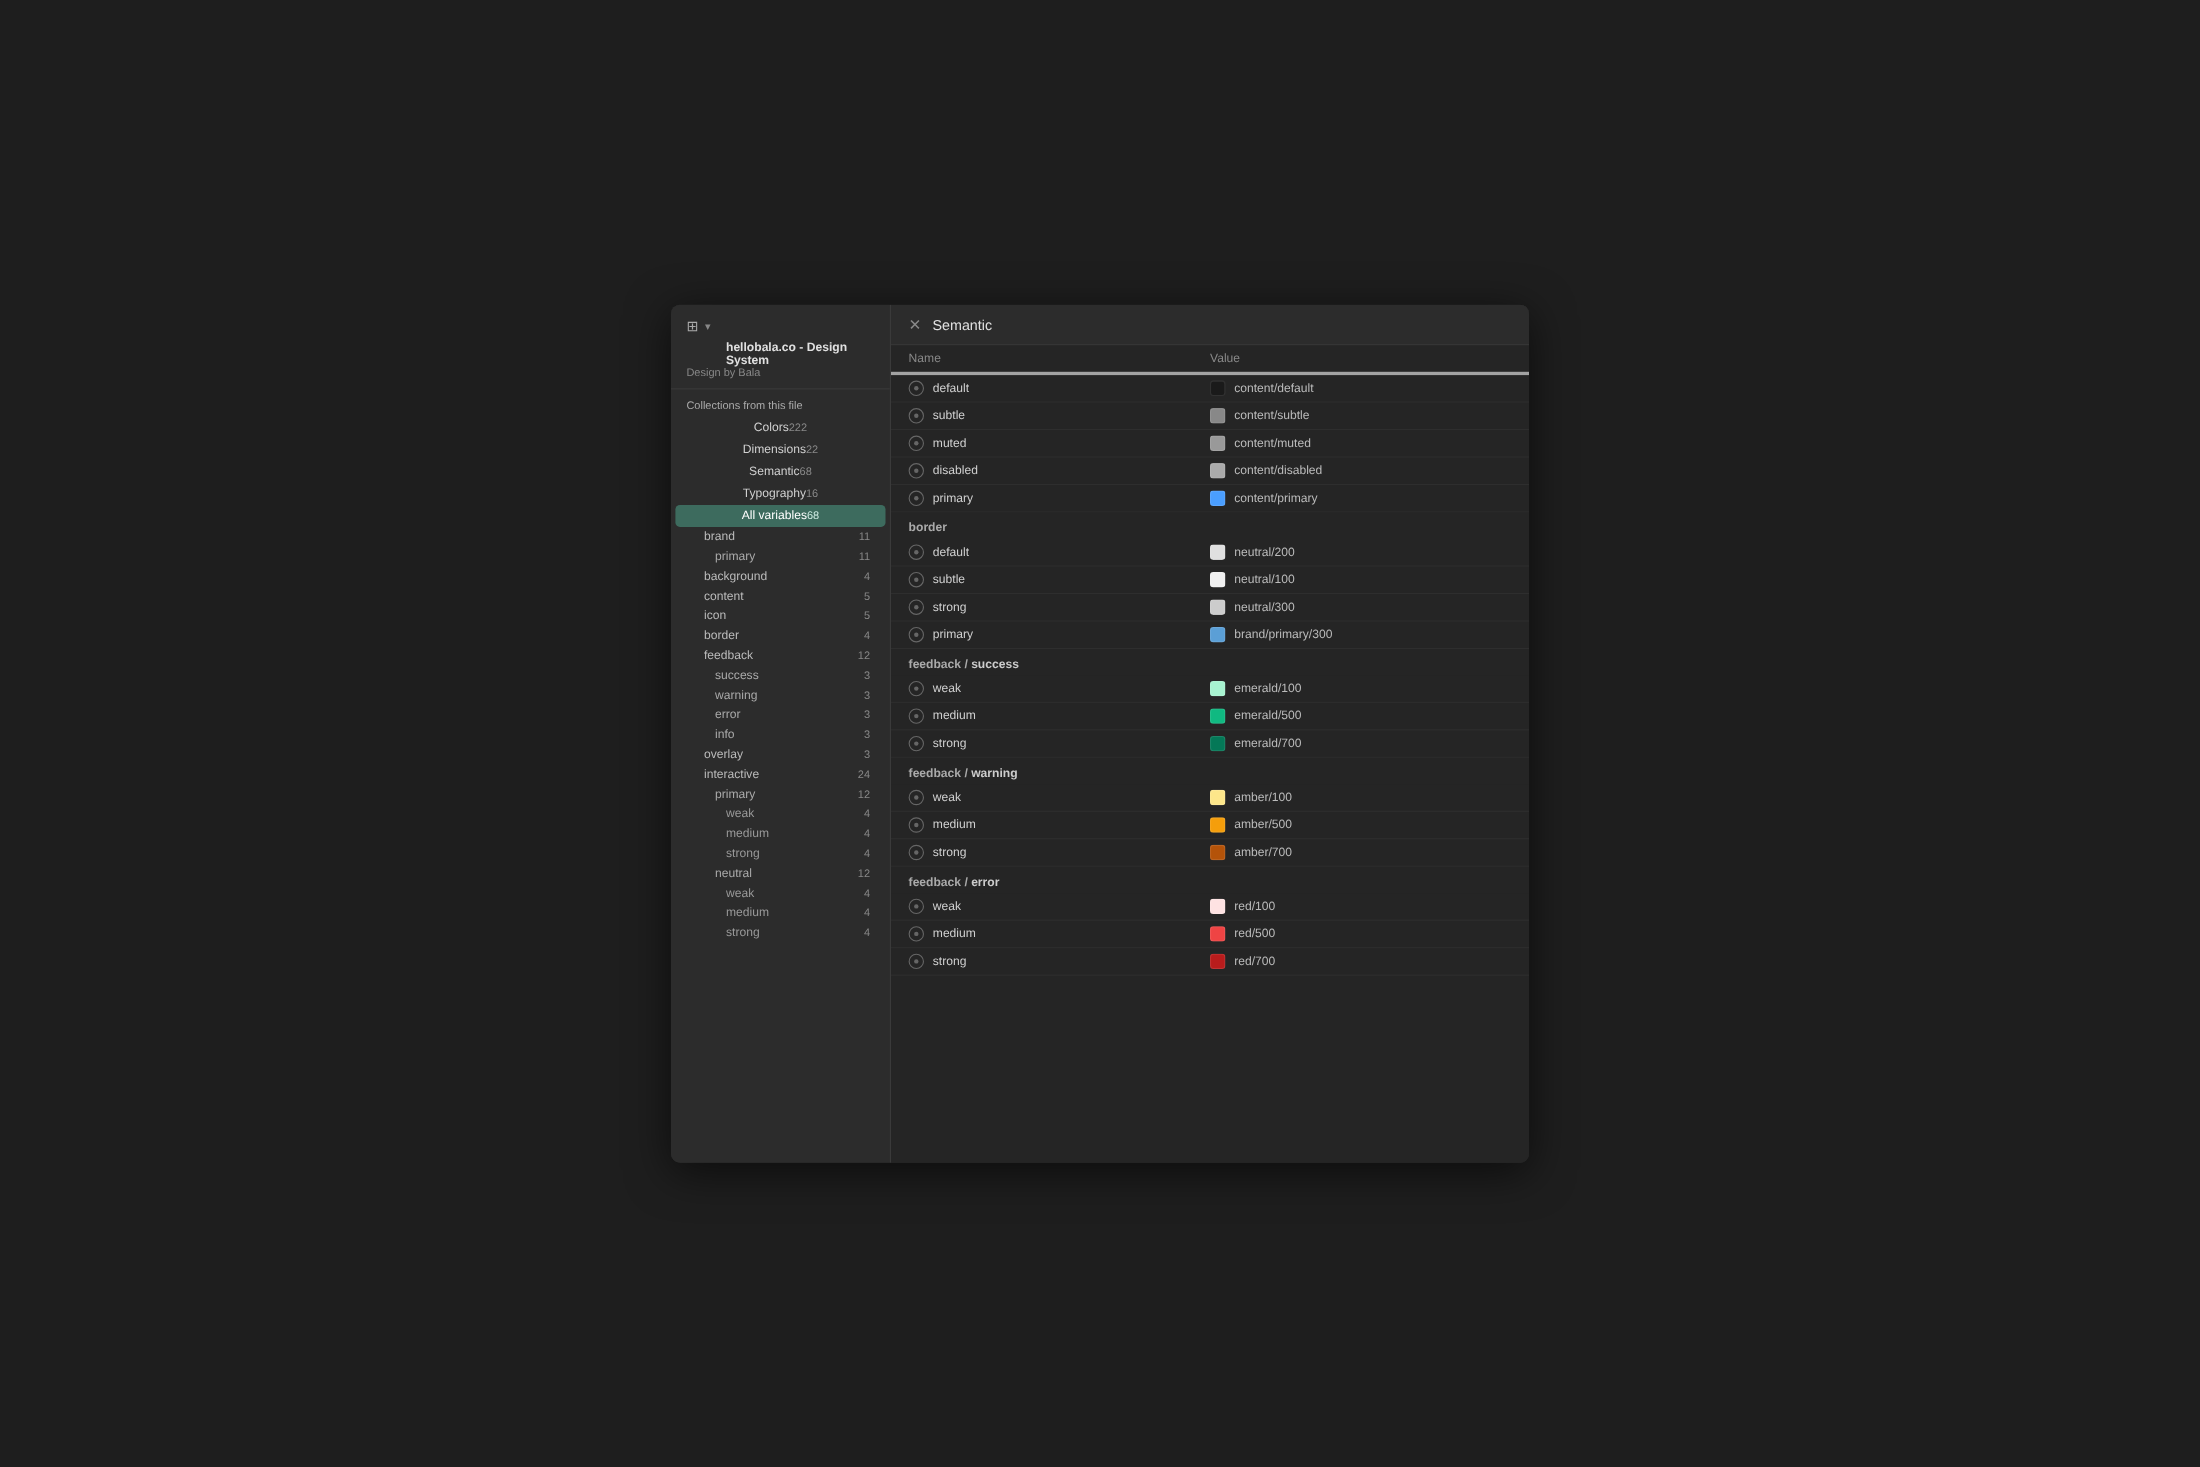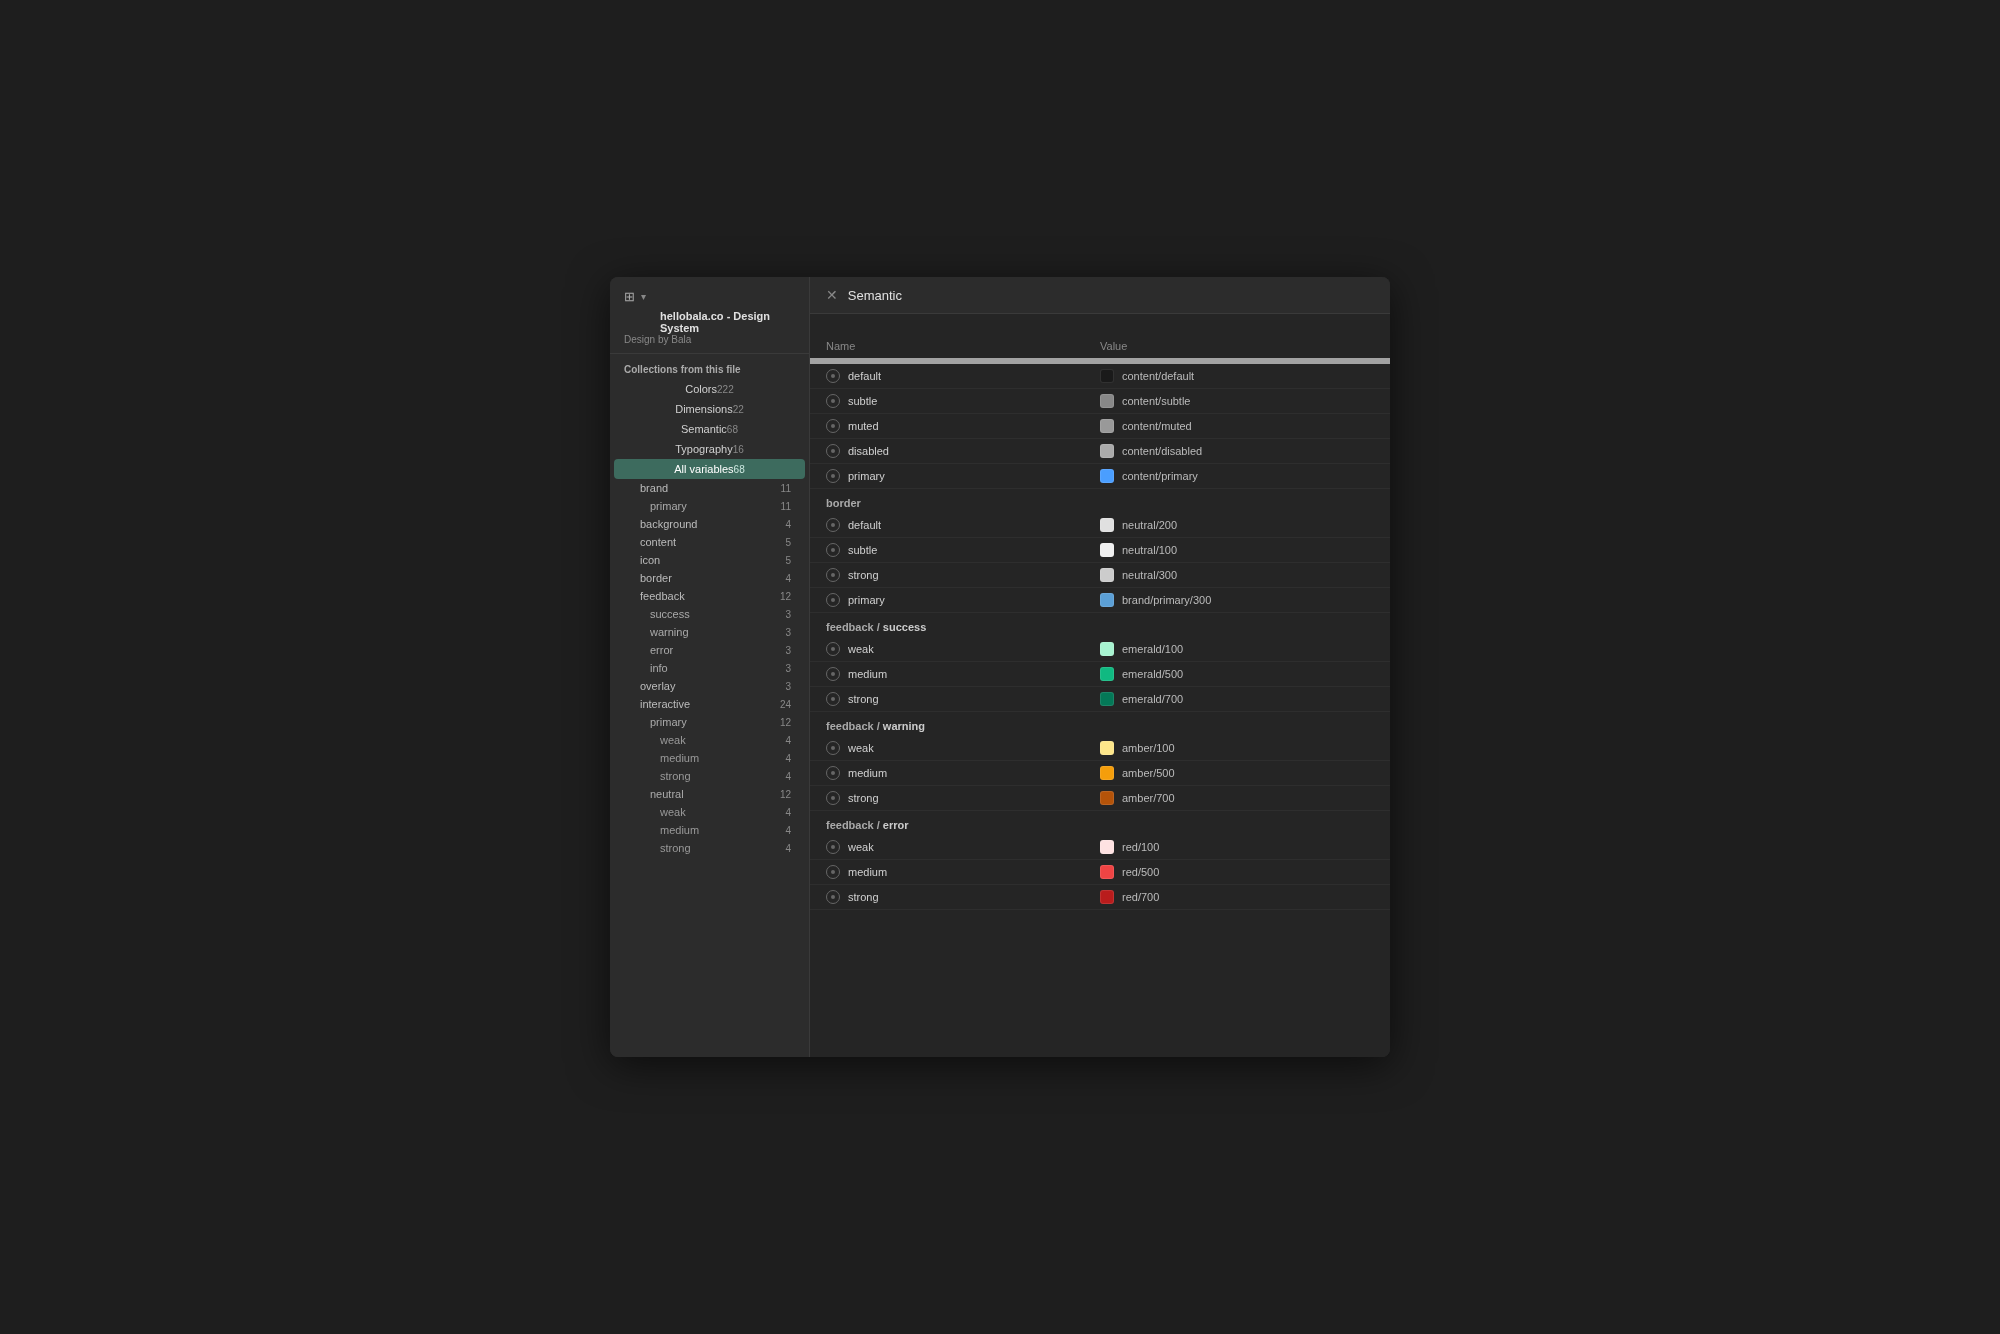--- a/index.html
+++ b/index.html
@@ -57,21 +57,21 @@
       color: #e0e0e0;
       margin-left: 36px;
     }
     .sidebar-subtitle {
       font-size: 10px;
       color: #888;
     }
     .sidebar-section-label {
       padding: 10px 14px 4px;
       font-size: 10px;
-      font-weight: 700;
+      font-weight: 400;
       color: #aaa;
     }
     .sidebar-item {
       display: flex;
       align-items: center;
       justify-content: center;
       padding: 4px 14px;
       cursor: pointer;
       border-radius: 4px;
       margin: 0 4px;
@@ -150,23 +150,22 @@
       font-size: 14px;
     }
     .main-header-title {
       font-size: 13px;
       font-weight: 500;
       color: #e0e0e0;
     }
     .main-table-header {
       display: flex;
       padding: 6px 16px;
-      border-bottom: 6px solid #a3a3a3;
+      border-bottom: 3px solid #a3a3a3;
       background: #252525;
-      margin-top: 20px;
     }
     .main-table-header-name {
       flex: 1;
       font-size: 11px;
       color: #888;
       font-weight: 500;
     }
     .main-table-header-value {
       flex: 1;
       font-size: 11px;

